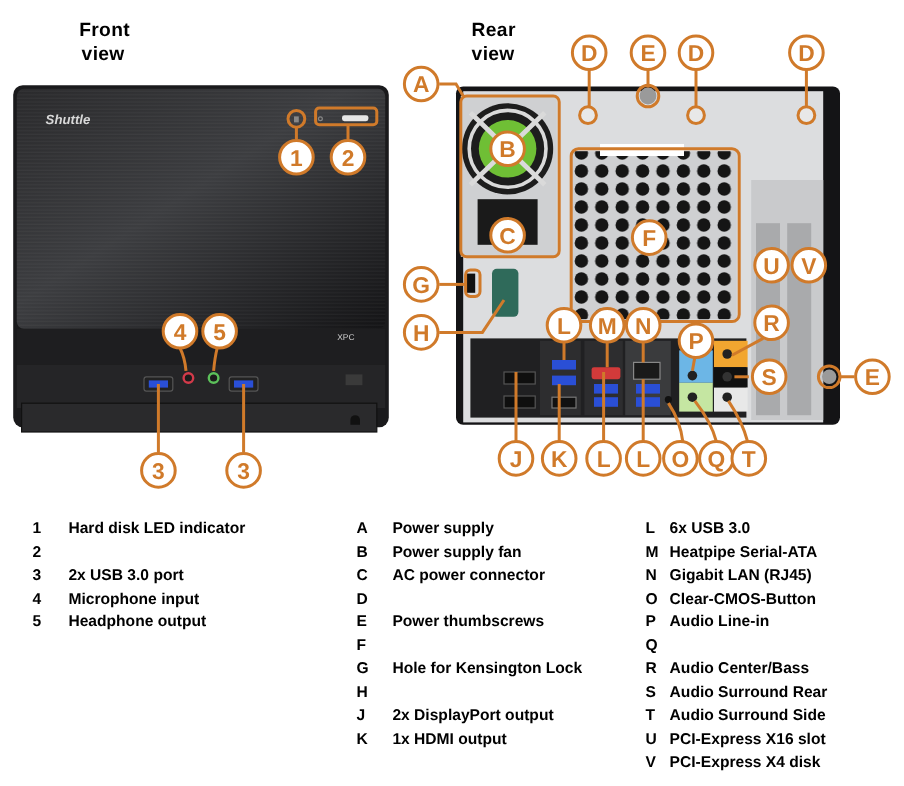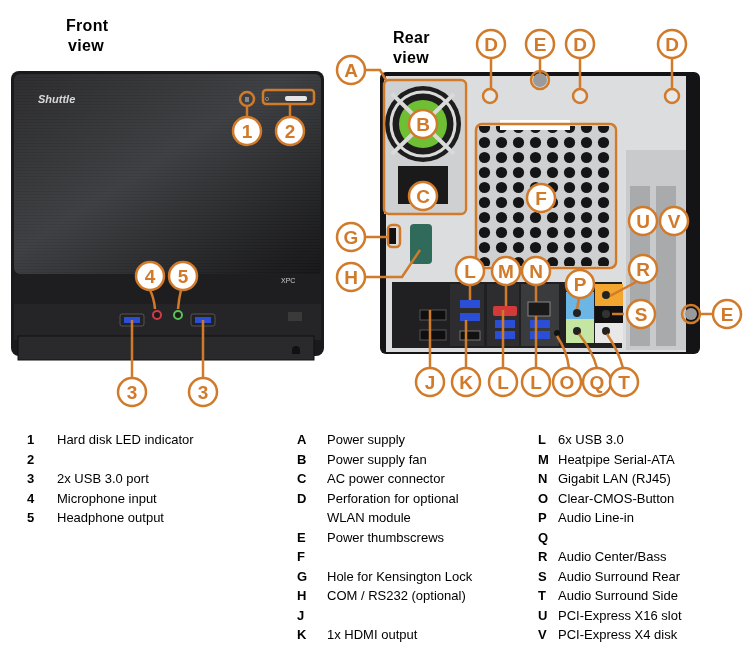--- a/index.html
+++ b/index.html
@@ -3,31 +3,31 @@
 <meta charset="utf-8">
 <style>
   html, body { margin:0; padding:0; background:#fff; }
   body { width:753px; height:655px; position:relative; overflow:hidden; font-family:"Liberation Sans", sans-serif; }
   .title { position:absolute; font-weight:bold; font-size:16px; line-height:20px; color:#000; letter-spacing:0.3px; }
   svg#diagram { position:absolute; left:0; top:0; }
   .callout-text { font-family:"Liberation Sans", sans-serif; font-weight:bold; font-size:19px; fill:#d07a2a; }
   .legend { position:absolute; font-size:13px; line-height:19.5px; color:#000; }
   .legend .row { display:flex; }
   .legend .key { font-weight:bold; width:30px; flex:none; }
-  .legend .txt { white-space:pre; }
+  .legend .txt { white-space:pre;font-weight:bold; }
   .legend.c3 .key { width:20px; }
 </style>
 </head>
 <body>
 
 <div class="title" style="left:18px; top:16px;margin-left:48px;">
   <div>Front</div>
   <div style="padding-left:2px">view</div>
 </div>
-<div class="title" style="left:393px; top:28px;">
+<div class="title" style="left:393px; top:16px;">
   <div>Rear</div>
   <div>view</div>
 </div>
 
 <svg id="diagram" width="753" height="420" viewBox="0 0 753 420">
   <defs>
     <linearGradient id="brushed" x1="0" y1="0" x2="1" y2="1">
       <stop offset="0" stop-color="#2a2a2c"></stop>
       <stop offset="0.45" stop-color="#3c3d40"></stop>
       <stop offset="1" stop-color="#141416"></stop>
@@ -271,40 +271,38 @@
     <div class="row">
       <span class="key">B</span>
       <span class="txt">Power supply fan</span>
     </div>
     <div class="row">
       <span class="key">C</span>
       <span class="txt">AC power connector</span>
     </div>
     <div class="row">
       <span class="key">D</span>
-      <span class="txt">Perforation for optional
-WLAN module</span>
     </div>
     <div class="row">
       <span class="key">E</span>
       <span class="txt">Power thumbscrews</span>
     </div>
     <div class="row">
       <span class="key">F</span>
     </div>
     <div class="row">
       <span class="key">G</span>
       <span class="txt">Hole for Kensington Lock</span>
     </div>
     <div class="row">
       <span class="key">H</span>
-      <span class="txt">COM / RS232 (optional)</span>
     </div>
     <div class="row">
       <span class="key">J</span>
+      <span class="txt">2x DisplayPort output</span>
     </div>
     <div class="row">
       <span class="key">K</span>
       <span class="txt">1x HDMI output</span>
     </div>
   </div>
 <div class="legend c3" style="left:538px; top:430px;" id="legend-rear-2">
     <div class="row">
       <span class="key">L</span>
       <span class="txt">6x USB 3.0</span>

